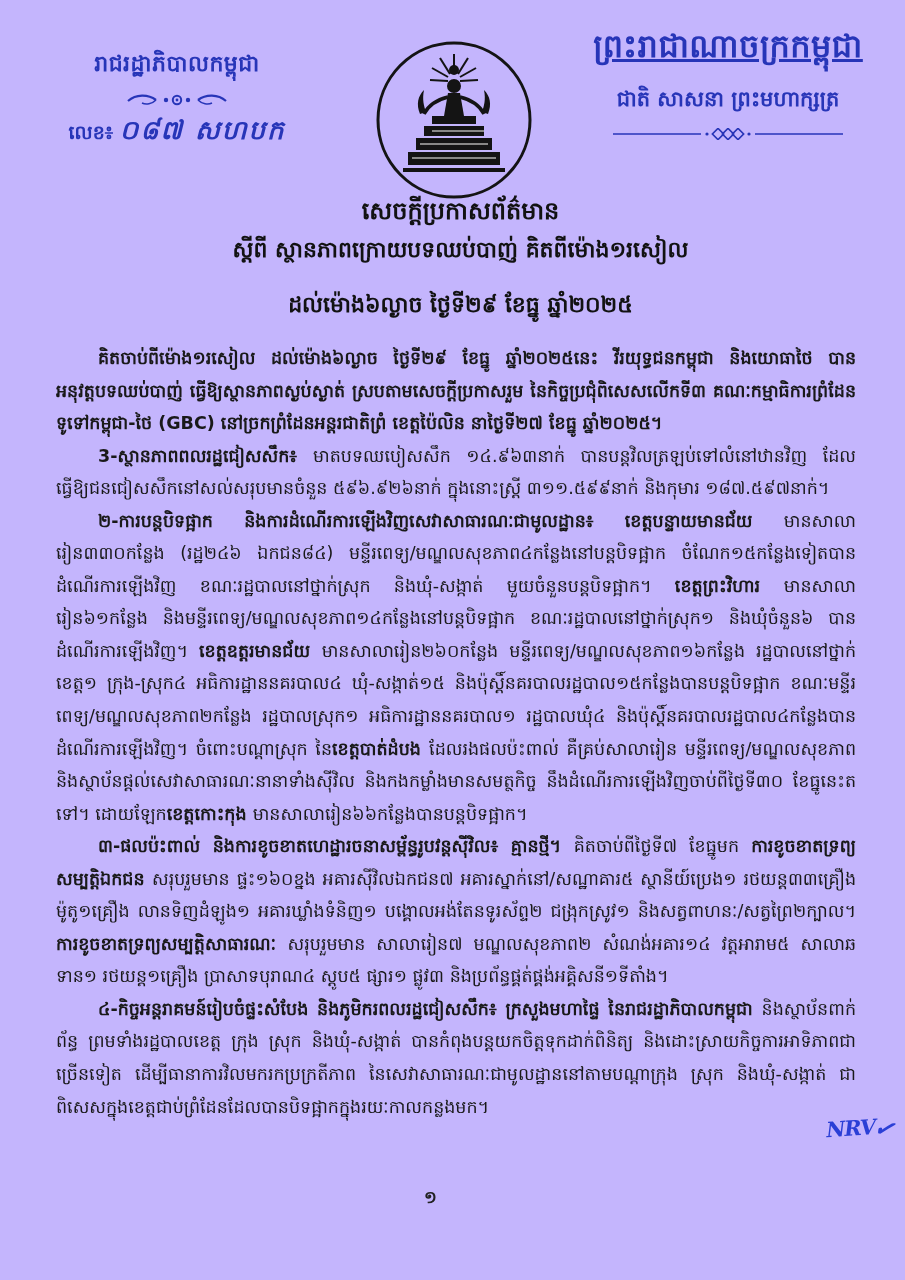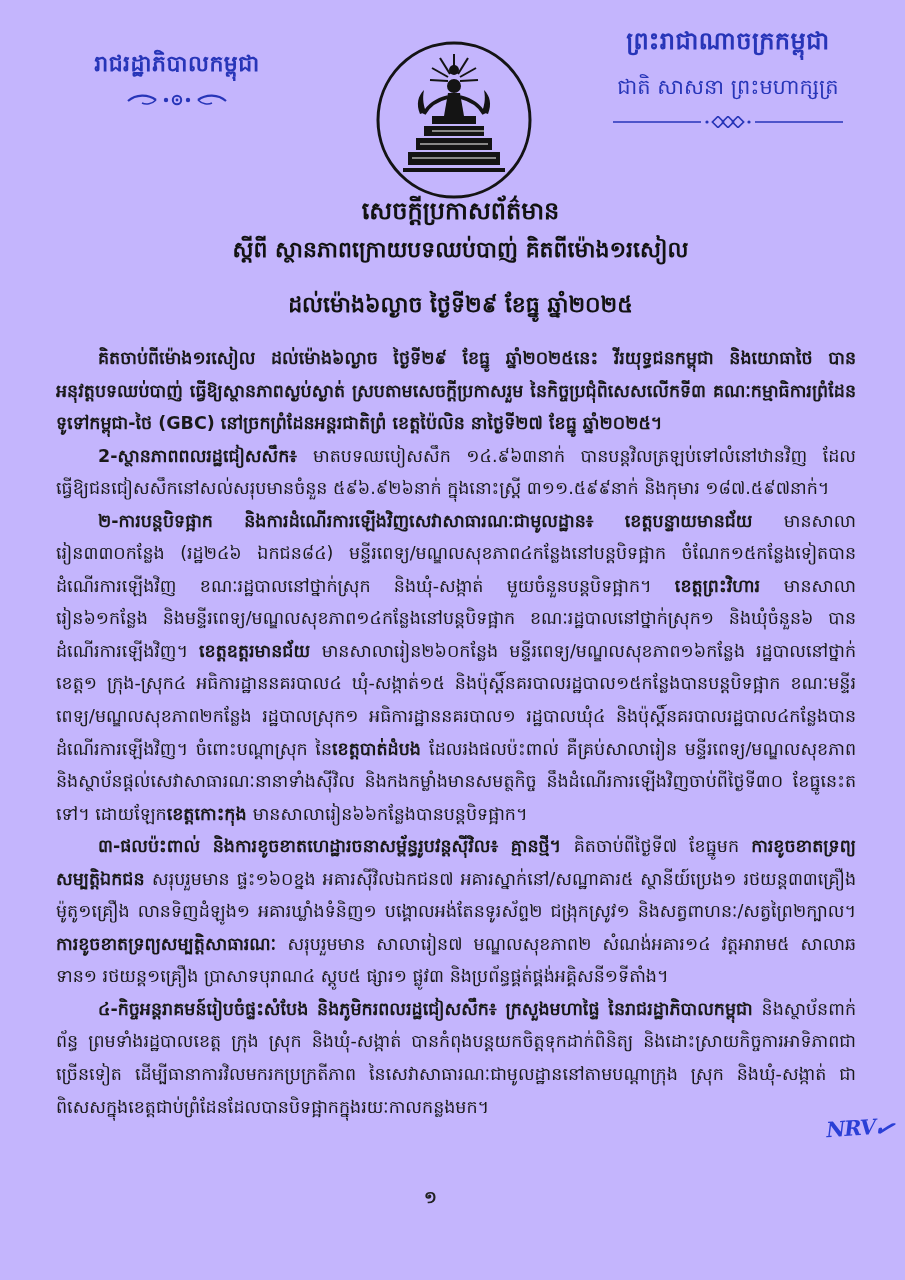--- a/index.html
+++ b/index.html
@@ -24,22 +24,22 @@
   .ref-line{margin-top:6px;font-size:19px;font-weight:bold;white-space:nowrap;}
   .ref-line .num{
     font-size:26px;font-style:italic;letter-spacing:2px;
     font-family:"DejaVu Serif",serif;
   }
   .emblem{position:absolute;left:370px;top:40px;width:168px;height:160px;}
   .hdr-right{
     position:absolute;right:22px;top:26px;width:310px;
     text-align:center;color:#2735b8;
   }
-  .hdr-right .r1{font-size:24px;font-weight:bold;letter-spacing:.5px;}
-  .hdr-right .r2{font-size:21px;font-weight:normal;margin-top:12px;}
+  .hdr-right .r1{font-size:32px;font-weight:bold;letter-spacing:.5px;text-decoration:underline;}
+  .hdr-right .r2{font-size:21px;font-weight:bold;margin-top:12px;}
   .hdr-right .div{margin-top:12px;}
   
   .title-block{
     position:absolute;left:0;top:196px;width:100%;
     text-align:center;color:#121212;font-weight:bold;padding-left:8px;
   }
   .title-block .t1{font-size:24px;}
   .title-block .t2{font-size:22px;margin-top:5px;}
   .title-block .t3{font-size:22px;margin-top:23px;}
   
@@ -75,20 +75,24 @@
       <svg width="110" height="16" viewBox="0 0 110 16">
         <path d="M6 9 C14 2, 26 2, 34 8" stroke="#2735b8" stroke-width="2.2" fill="none"></path>
         <path d="M34 8 C30 12, 24 13, 20 11" stroke="#2735b8" stroke-width="1.6" fill="none"></path>
         <circle cx="44" cy="8" r="2.2" fill="#2735b8"></circle>
         <circle cx="55" cy="8" r="4.2" fill="none" stroke="#2735b8" stroke-width="2"></circle>
         <circle cx="55" cy="8" r="1.4" fill="#2735b8"></circle>
         <circle cx="66" cy="8" r="2.2" fill="#2735b8"></circle>
         <path d="M104 9 C96 2, 84 2, 76 8" stroke="#2735b8" stroke-width="2.2" fill="none"></path>
         <path d="M76 8 C80 12, 86 13, 90 11" stroke="#2735b8" stroke-width="1.6" fill="none"></path>
       </svg>
+    </div>
+    <div class="ref-line">
+      <span>លេខ៖</span>
+      <span class="num">០៨៧ សហបក</span>
     </div>
   </div>
 
   <div class="emblem">
     <svg width="168" height="160" viewBox="0 0 168 160">
       <ellipse cx="84" cy="80" rx="76" ry="77" fill="none" stroke="#141414" stroke-width="3"></ellipse>
 
       <g stroke="#141414" stroke-width="2">
         <line x1="84" y1="14" x2="84" y2="34"></line>
         <line x1="70" y1="18" x2="80" y2="34"></line>
@@ -139,21 +143,21 @@
   </div>
 
   <div class="title-block">
     <div class="t1">សេចក្តីប្រកាសព័ត៌មាន</div>
     <div class="t2">ស្តីពី ស្ថានភាពក្រោយបទឈប់បាញ់ គិតពីម៉ោង១រសៀល</div>
     <div class="t3">ដល់ម៉ោង៦ល្ងាច ថ្ងៃទី២៩ ខែធ្នូ ឆ្នាំ២០២៥</div>
   </div>
 
   <div class="body-text" id="body-paragraphs">
       <p class="para"><span class="b">គិតចាប់ពីម៉ោង១រសៀល ដល់ម៉ោង៦ល្ងាច ថ្ងៃទី២៩ ខែធ្នូ ឆ្នាំ២០២៥នេះ វីរយុទ្ធជនកម្ពុជា និងយោធាថៃ បានអនុវត្តបទឈប់បាញ់ ធ្វើឱ្យស្ថានភាពស្ងប់ស្ងាត់ ស្របតាមសេចក្តីប្រកាសរួម នៃកិច្ចប្រជុំពិសេសលើកទី៣ គណៈកម្មាធិការព្រំដែនទូទៅកម្ពុជា-ថៃ (GBC) នៅច្រកព្រំដែនអន្តរជាតិព្រំ ខេត្តប៉ៃលិន នាថ្ងៃទី២៧ ខែធ្នូ ឆ្នាំ២០២៥។</span></p>
-      <p class="para"><span class="b">2-ស្ថានភាពពលរដ្ឋជៀសសឹក៖ </span><span>មាតបទឈបៀសសឹក ១៤.៩៦៣នាក់ បានបន្តវិលត្រឡប់ទៅលំនៅឋានវិញ ដែលធ្វើឱ្យជនជៀសសឹកនៅសល់សរុបមានចំនួន ៥៩៦.៩២៦នាក់ ក្នុងនោះស្ត្រី ៣១១.៥៩៩នាក់ និងកុមារ ១៨៧.៥៩៧នាក់។</span></p>
+      <p class="para"><span class="b">3-ស្ថានភាពពលរដ្ឋជៀសសឹក៖ </span><span>មាតបទឈបៀសសឹក ១៤.៩៦៣នាក់ បានបន្តវិលត្រឡប់ទៅលំនៅឋានវិញ ដែលធ្វើឱ្យជនជៀសសឹកនៅសល់សរុបមានចំនួន ៥៩៦.៩២៦នាក់ ក្នុងនោះស្ត្រី ៣១១.៥៩៩នាក់ និងកុមារ ១៨៧.៥៩៧នាក់។</span></p>
       <p class="para"><span class="b">២-ការបន្តបិទផ្អាក និងការដំណើរការឡើងវិញសេវាសាធារណៈជាមូលដ្ឋាន៖ </span><span class="b">ខេត្តបន្ទាយមានជ័យ </span><span>មានសាលារៀន៣៣០កន្លែង (រដ្ឋ២៤៦ ឯកជន៨៤) មន្ទីរពេទ្យ/មណ្ឌលសុខភាព៤កន្លែងនៅបន្តបិទផ្អាក ចំណែក១៥កន្លែងទៀតបានដំណើរការឡើងវិញ ខណៈរដ្ឋបាលនៅថ្នាក់ស្រុក និងឃុំ-សង្កាត់ មួយចំនួនបន្តបិទផ្អាក។ </span><span class="b">ខេត្តព្រះវិហារ </span><span>មានសាលារៀន៦១កន្លែង និងមន្ទីរពេទ្យ/មណ្ឌលសុខភាព១៤កន្លែងនៅបន្តបិទផ្អាក ខណៈរដ្ឋបាលនៅថ្នាក់ស្រុក១ និងឃុំចំនួន៦ បានដំណើរការឡើងវិញ។ </span><span class="b">ខេត្តឧត្តរមានជ័យ </span><span>មានសាលារៀន២៦០កន្លែង មន្ទីរពេទ្យ/មណ្ឌលសុខភាព១៦កន្លែង រដ្ឋបាលនៅថ្នាក់ខេត្ត១ ក្រុង-ស្រុក៤ អធិការដ្ឋាននគរបាល៤ ឃុំ-សង្កាត់១៥ និងប៉ុស្តិ៍នគរបាលរដ្ឋបាល១៥កន្លែងបានបន្តបិទផ្អាក ខណៈមន្ទីរពេទ្យ/មណ្ឌលសុខភាព២កន្លែង រដ្ឋបាលស្រុក១ អធិការដ្ឋាននគរបាល១ រដ្ឋបាលឃុំ៤ និងប៉ុស្តិ៍នគរបាលរដ្ឋបាល៤កន្លែងបានដំណើរការឡើងវិញ។ ចំពោះបណ្តាស្រុក នៃ</span><span class="b">ខេត្តបាត់ដំបង </span><span>ដែលរងផលប៉ះពាល់ គឺគ្រប់សាលារៀន មន្ទីរពេទ្យ/មណ្ឌលសុខភាព និងស្ថាប័នផ្តល់សេវាសាធារណៈនានាទាំងស៊ីវិល និងកងកម្លាំងមានសមត្ថកិច្ច នឹងដំណើរការឡើងវិញចាប់ពីថ្ងៃទី៣០ ខែធ្នូនេះតទៅ។ ដោយឡែក</span><span class="b">ខេត្តកោះកុង </span><span>មានសាលារៀន៦៦កន្លែងបានបន្តបិទផ្អាក។</span></p>
       <p class="para"><span class="b">៣-ផលប៉ះពាល់ និងការខូចខាតហេដ្ឋារចនាសម្ព័ន្ធរូបវន្តស៊ីវិល៖ គ្មានថ្មី។ </span><span>គិតចាប់ពីថ្ងៃទី៧ ខែធ្នូមក </span><span class="b">ការខូចខាតទ្រព្យសម្បត្តិឯកជន </span><span>សរុបរួមមាន ផ្ទះ១៦០ខ្នង អគារស៊ីវិលឯកជន៧ អគារស្នាក់នៅ/សណ្ឋាគារ៥ ស្ថានីយ៍ប្រេង១ រថយន្ត៣៣គ្រឿង ម៉ូតូ១គ្រឿង លានទិញដំឡូង១ អគារឃ្លាំងទំនិញ១ បង្គោលអង់តែនទូរស័ព្ទ២ ជង្រុកស្រូវ១ និងសត្វពាហនៈ/សត្វព្រៃ២ក្បាល។ </span><span class="b">ការខូចខាតទ្រព្យសម្បត្តិសាធារណៈ </span><span>សរុបរួមមាន សាលារៀន៧ មណ្ឌលសុខភាព២ សំណង់អគារ១៤ វត្តអារាម៥ សាលាឆទាន១ រថយន្ត១គ្រឿង ប្រាសាទបុរាណ៤ ស្តូប៥ ផ្សារ១ ផ្លូវ៣ និងប្រព័ន្ធផ្គត់ផ្គង់អគ្គិសនី១ទីតាំង។</span></p>
       <p class="para"><span class="b">៤-កិច្ចអន្តរាគមន៍រៀបចំផ្ទះសំបែង និងភូមិករពលរដ្ឋជៀសសឹក៖ ក្រសួងមហាផ្ទៃ នៃរាជរដ្ឋាភិបាលកម្ពុជា </span><span>និងស្ថាប័នពាក់ព័ន្ធ ព្រមទាំងរដ្ឋបាលខេត្ត ក្រុង ស្រុក និងឃុំ-សង្កាត់ បានកំពុងបន្តយកចិត្តទុកដាក់ពិនិត្យ និងដោះស្រាយកិច្ចការអាទិភាពជាច្រើនទៀត ដើម្បីធានាការវិលមករកប្រក្រតីភាព នៃសេវាសាធារណៈជាមូលដ្ឋាននៅតាមបណ្តាក្រុង ស្រុក និងឃុំ-សង្កាត់ ជាពិសេសក្នុងខេត្តជាប់ព្រំដែនដែលបានបិទផ្អាកក្នុងរយៈកាលកន្លងមក។</span></p>
     </div>
 
   <div class="initials">
     <span>NRV</span><span class="swash">✓</span>
   </div>
 
   <div class="pg-num">១</div>

